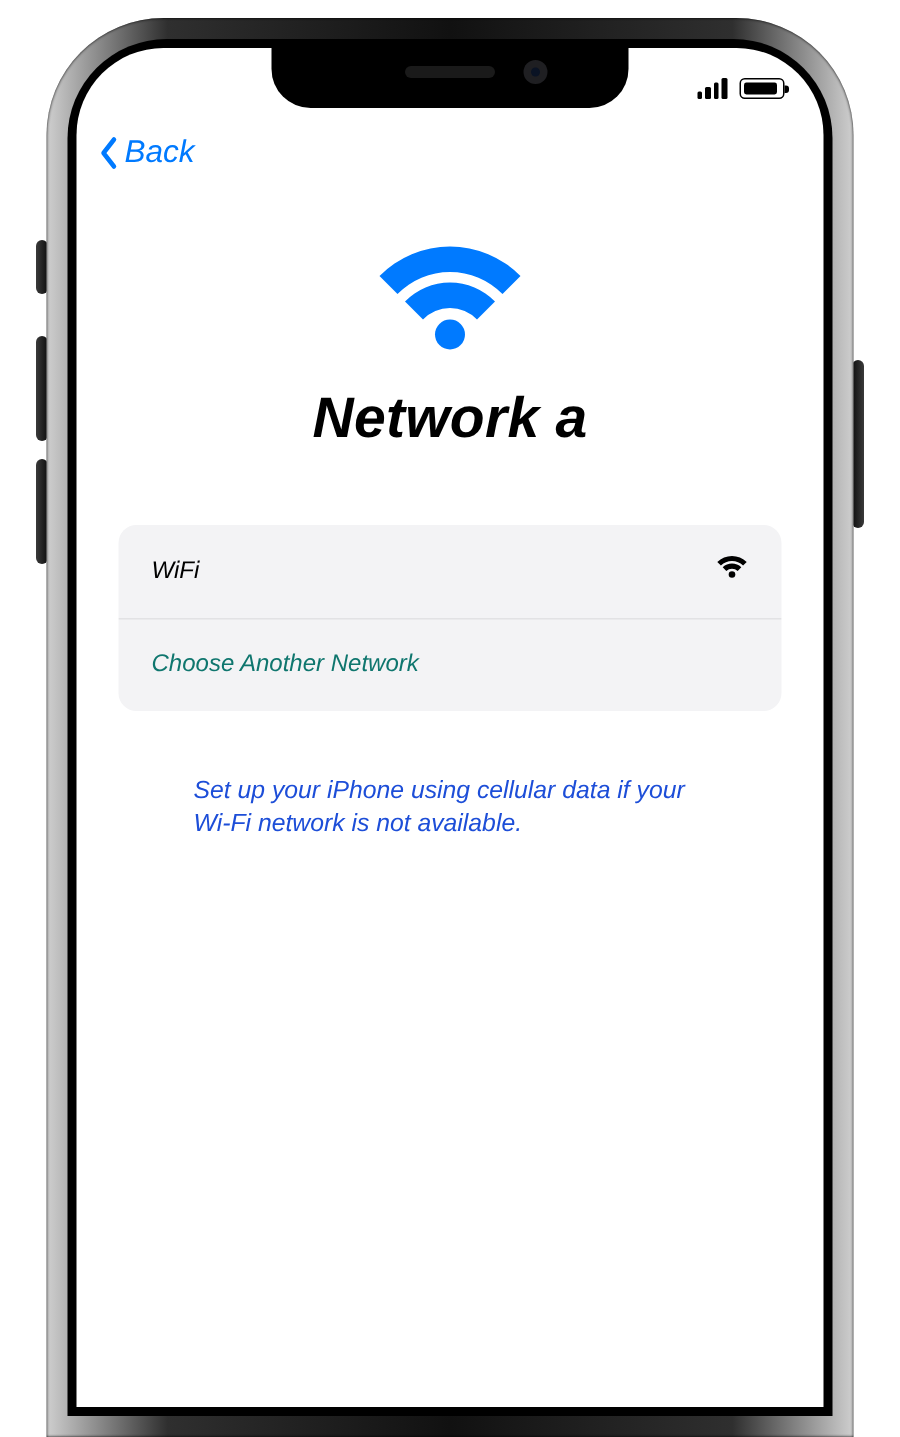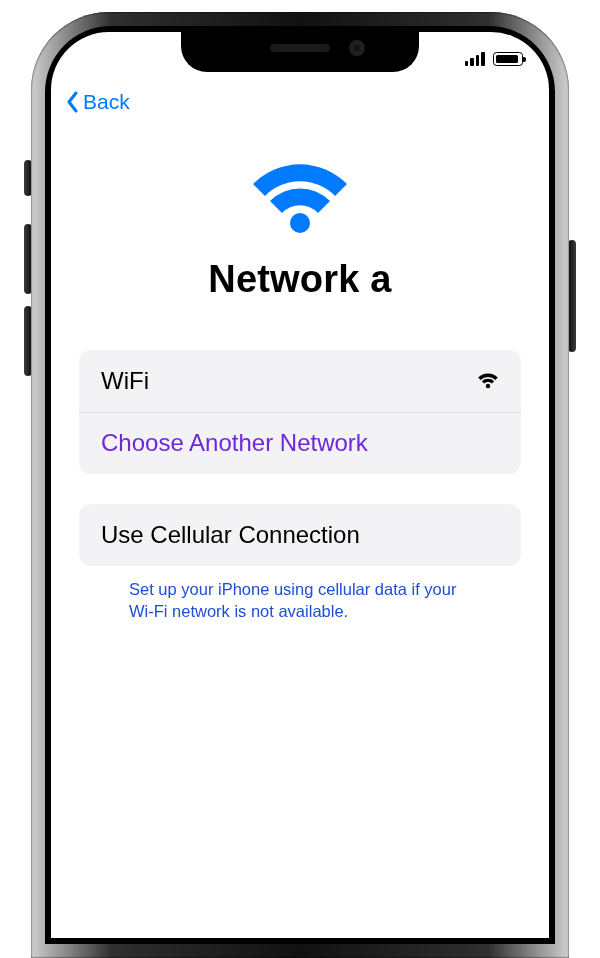--- a/index.html
+++ b/index.html
@@ -11,20 +11,21 @@
     
     .phone-outer{
       position:absolute; left:31px; top:12px; width:538px; height:946px;
       border-radius:78px 78px 0 0;
       background:linear-gradient(90deg,#cfcfcf 0%,#2f2f2f 15%,#111 50%,#2f2f2f 85%,#cfcfcf 100%);
       box-shadow:inset 0 0 2px #000;
     }
     .phone-inner{
       position:absolute; inset:14px; border-radius:66px 66px 0 0;
       background:#000;
+      font-style:italic;
     }
     .screen{
       position:absolute; inset:6px; border-radius:58px 58px 0 0;
       background:#fff; overflow:hidden;
     }
     
     .side{position:absolute;background:linear-gradient(90deg,#3a3a3a,#0d0d0d);border-radius:4px;}
     .b-mute{left:24px;top:160px;width:8px;height:36px;}
     .b-volu{left:24px;top:224px;width:8px;height:70px;}
     .b-vold{left:24px;top:306px;width:8px;height:70px;}
@@ -54,23 +55,23 @@
     .batt::before{content:"";position:absolute;top:1.6px;left:1.6px;bottom:1.6px;width:22px;background:#000;border-radius:1.6px;}
     .batt::after{content:"";position:absolute;right:-4px;top:4px;width:2.6px;height:5px;background:#000;border-radius:0 2px 2px 0;}
     
     .content{position:absolute; inset:0; padding-top:54px;}
     .nav{display:flex;align-items:center;gap:4px;padding:4px 14px;color:#007aff;font-size:21px;cursor:pointer;user-select:none;}
     .nav svg{width:14px;height:22px;}
     .hero{margin-top:40px;display:flex;flex-direction:column;align-items:center;gap:22px;}
     .hero-title{font-size:38px;font-weight:700;line-height:1.15;text-align:center;color:#000;letter-spacing:.2px;}
     .cards{margin:48px 28px 0;display:flex;flex-direction:column;gap:30px;}
     .card{background:#f3f3f5;border-radius:12px;overflow:hidden;}
-    .row{display:flex;align-items:center;justify-content:space-between;height:62px;padding:0 22px;font-size:24px;cursor:pointer;}
+    .row{display:flex;align-items:center;justify-content:space-between;height:62px;padding:0 22px;font-size:16px;cursor:pointer;}
     .row + .row{border-top:1px solid #e2e2e4;}
-    .row.link{color:#6d28d9;font-weight:500;}
+    .row.link{color:#0f766e;font-weight:500;}
     .row .label{font-weight:500;color:#000;}
     .hint{margin:12px 50px 0;font-size:16.5px;line-height:1.35;color:#1d4ed8;}
     .wifi-l svg{display:block}
   </style>
 </head>
 <body>
 
 <div class="side b-mute"></div>
 <div class="side b-volu"></div>
 <div class="side b-vold"></div>
@@ -130,25 +131,20 @@
                   </g>
                 </svg>
               </span>
             </div>
             <div class="row link">
               <span>Choose Another Network</span>
             </div>
           </div>
 
           <div>
-            <div class="card">
-              <div class="row">
-                <span class="label">Use Cellular Connection</span>
-              </div>
-            </div>
             <p class="hint">Set up your iPhone using cellular data if your Wi-Fi network is not available.</p>
           </div>
         </div>
       </div>
 
     </div>
   </div>
 </div>
 
 </body></html>

